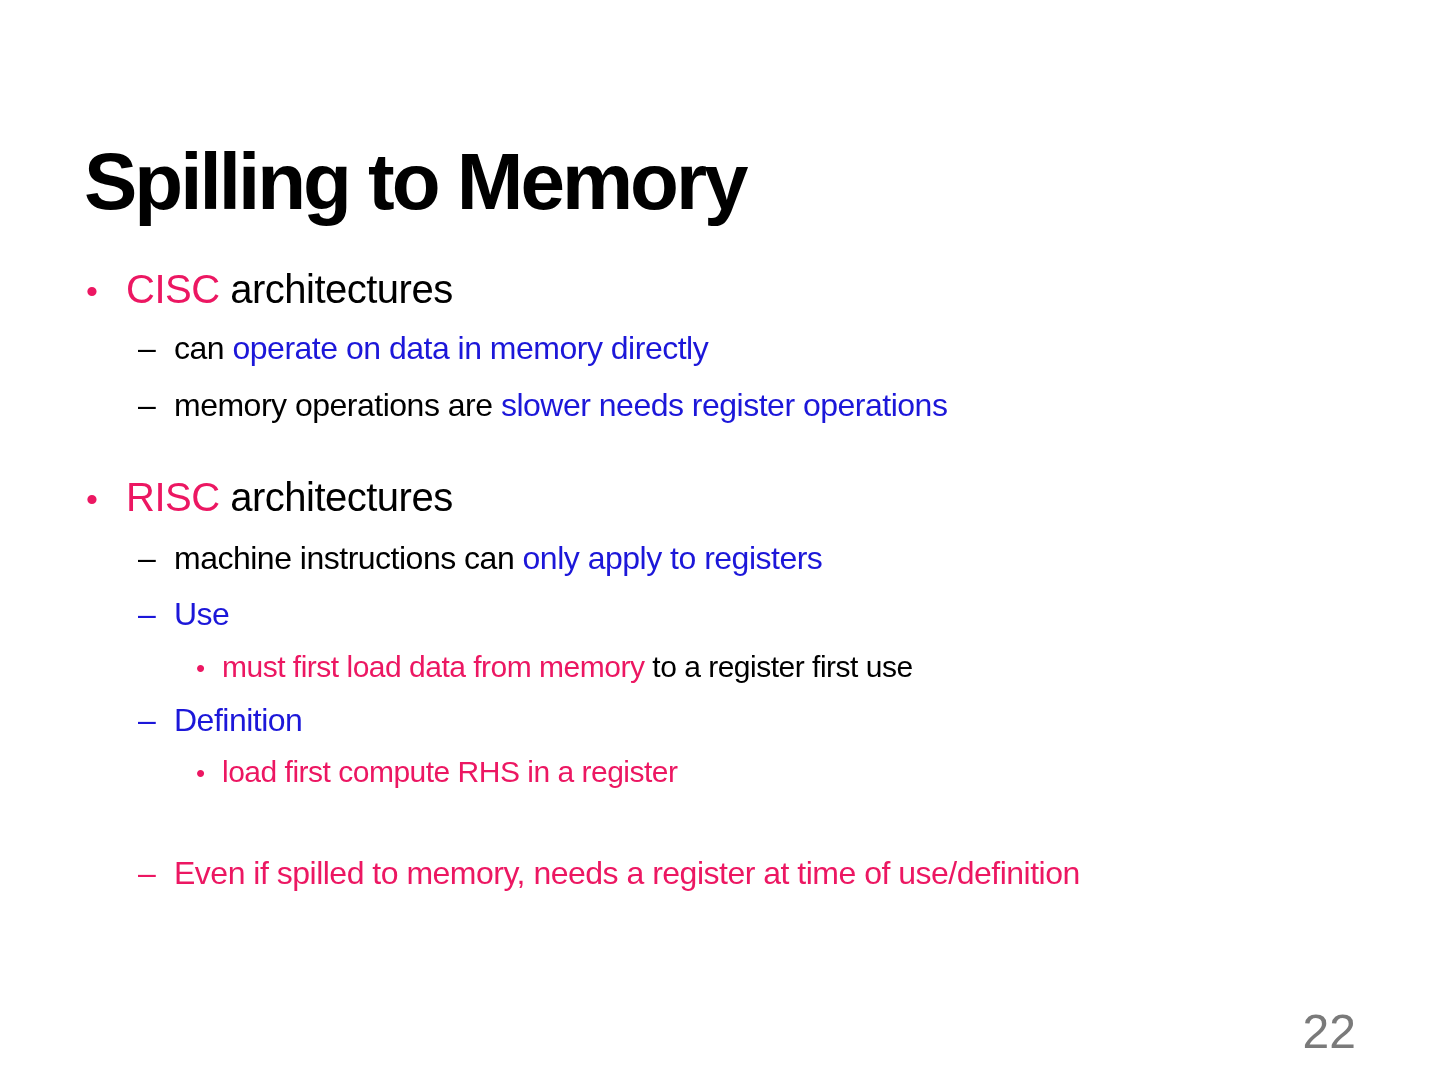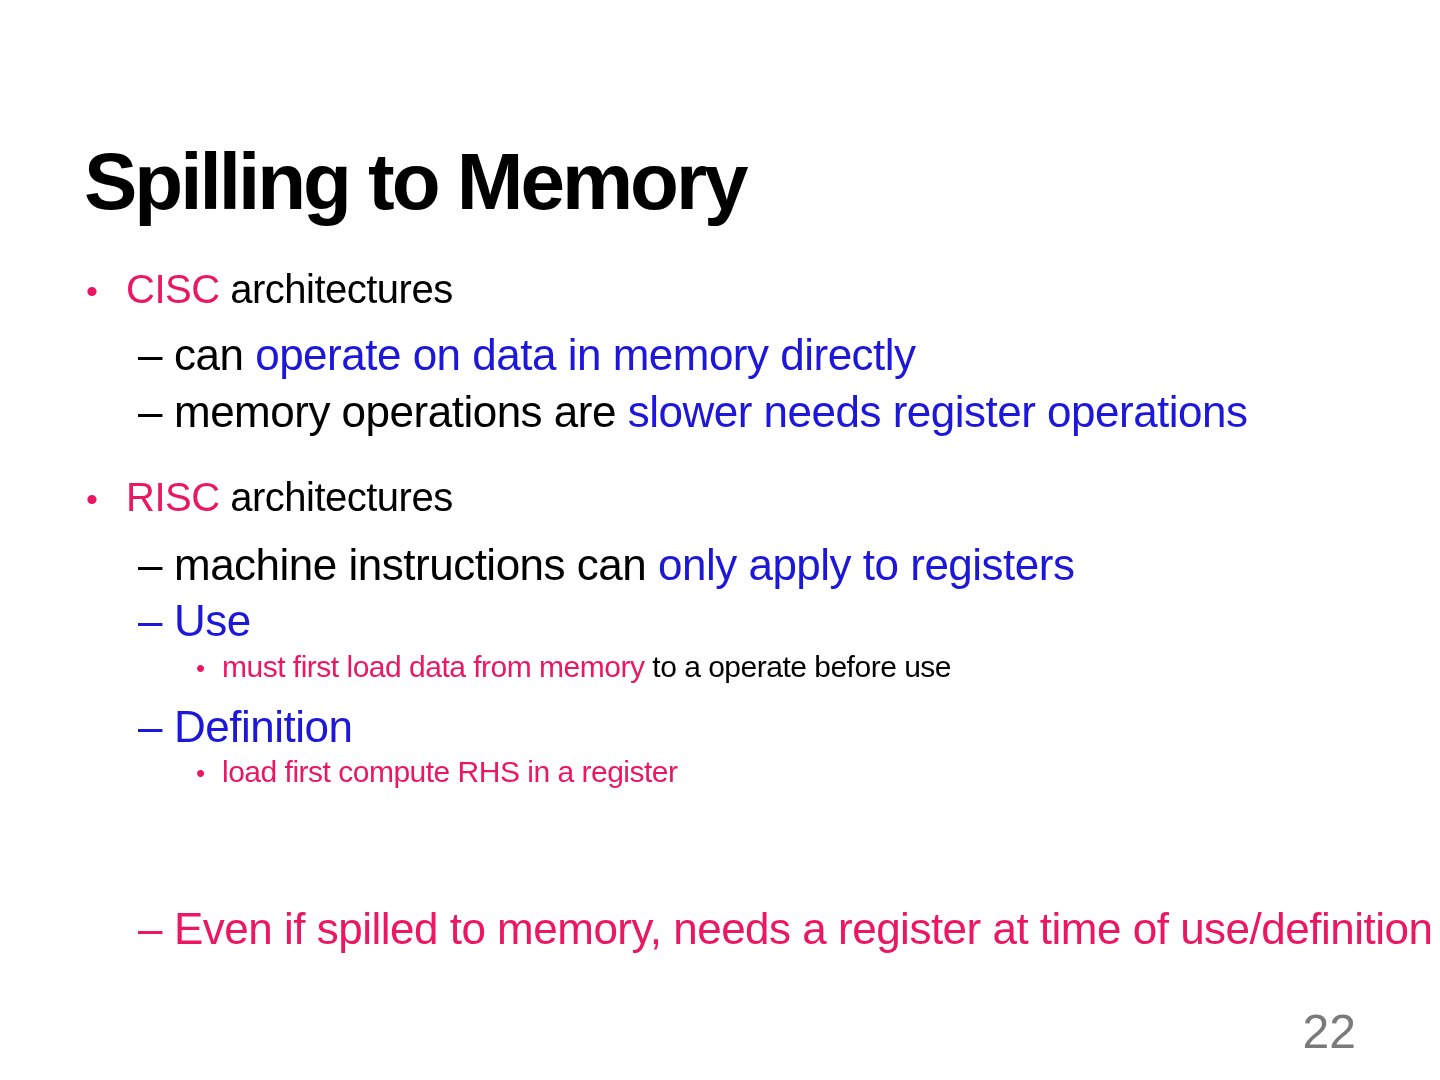--- a/index.html
+++ b/index.html
@@ -24,21 +24,21 @@
     line-height: 1.05;
   }
   .line {
     position: absolute;
     white-space: nowrap;
     letter-spacing: -0.5px;
     line-height: 1.15;
     color: var(--black, #000000);
   }
   .lvl1 { left: 86px;  font-size: 40px; }
-  .lvl2 { left: 138px; font-size: 44px; }
+  .lvl2 { left: 138px; font-size: 32px; }
   .lvl3 { left: 196px; font-size: 30px; }
   .marker { display: inline-block; }
   .lvl1 .marker { width: 40px; font-size: 34px; }
   .lvl2 .marker { width: 36px; }
   .lvl3 .marker { width: 26px; font-size: 26px; }
   .c-pink  { color: var(--pink,  #ec1762); }
   .c-blue  { color: var(--blue,  #1c17d9); }
   .c-black { color: var(--black, #000000); }
   .page-number {
     position: absolute;
@@ -73,31 +73,31 @@
 
   <div class="line lvl1" style="top:474px">
     <span class="marker c-pink">•</span><span class="c-pink">RISC </span><span class="c-black">architectures</span>
   </div>
 
   <div class="line lvl2" style="top:596px">
     <span class="marker c-blue">–</span><span class="c-blue">Use</span>
   </div>
 
   <div class="line lvl3" style="top:650px">
-    <span class="marker c-pink">•</span><span class="c-pink">must first load data from memory </span><span class="c-black">to a operate before use</span>
+    <span class="marker c-pink">•</span><span class="c-pink">must first load data from memory </span><span class="c-black">to a register first use</span>
   </div>
 
   <div class="line lvl2" style="top:702px">
     <span class="marker c-blue">–</span><span class="c-blue">Definition</span>
   </div>
 
   <div class="line lvl3" style="top:755px">
     <span class="marker c-pink">•</span><span class="c-pink">load first compute RHS in a register</span>
   </div>
 
 
-  <div class="line lvl2" style="top:904px">
+  <div class="line lvl2" style="top:855px">
     <span class="marker c-pink">–</span><span class="c-pink">Even if spilled to memory, needs a register at time of use/definition</span>
   </div>
 
   <div class="page-number">22</div>
 
 </div>
 
 </body></html>

